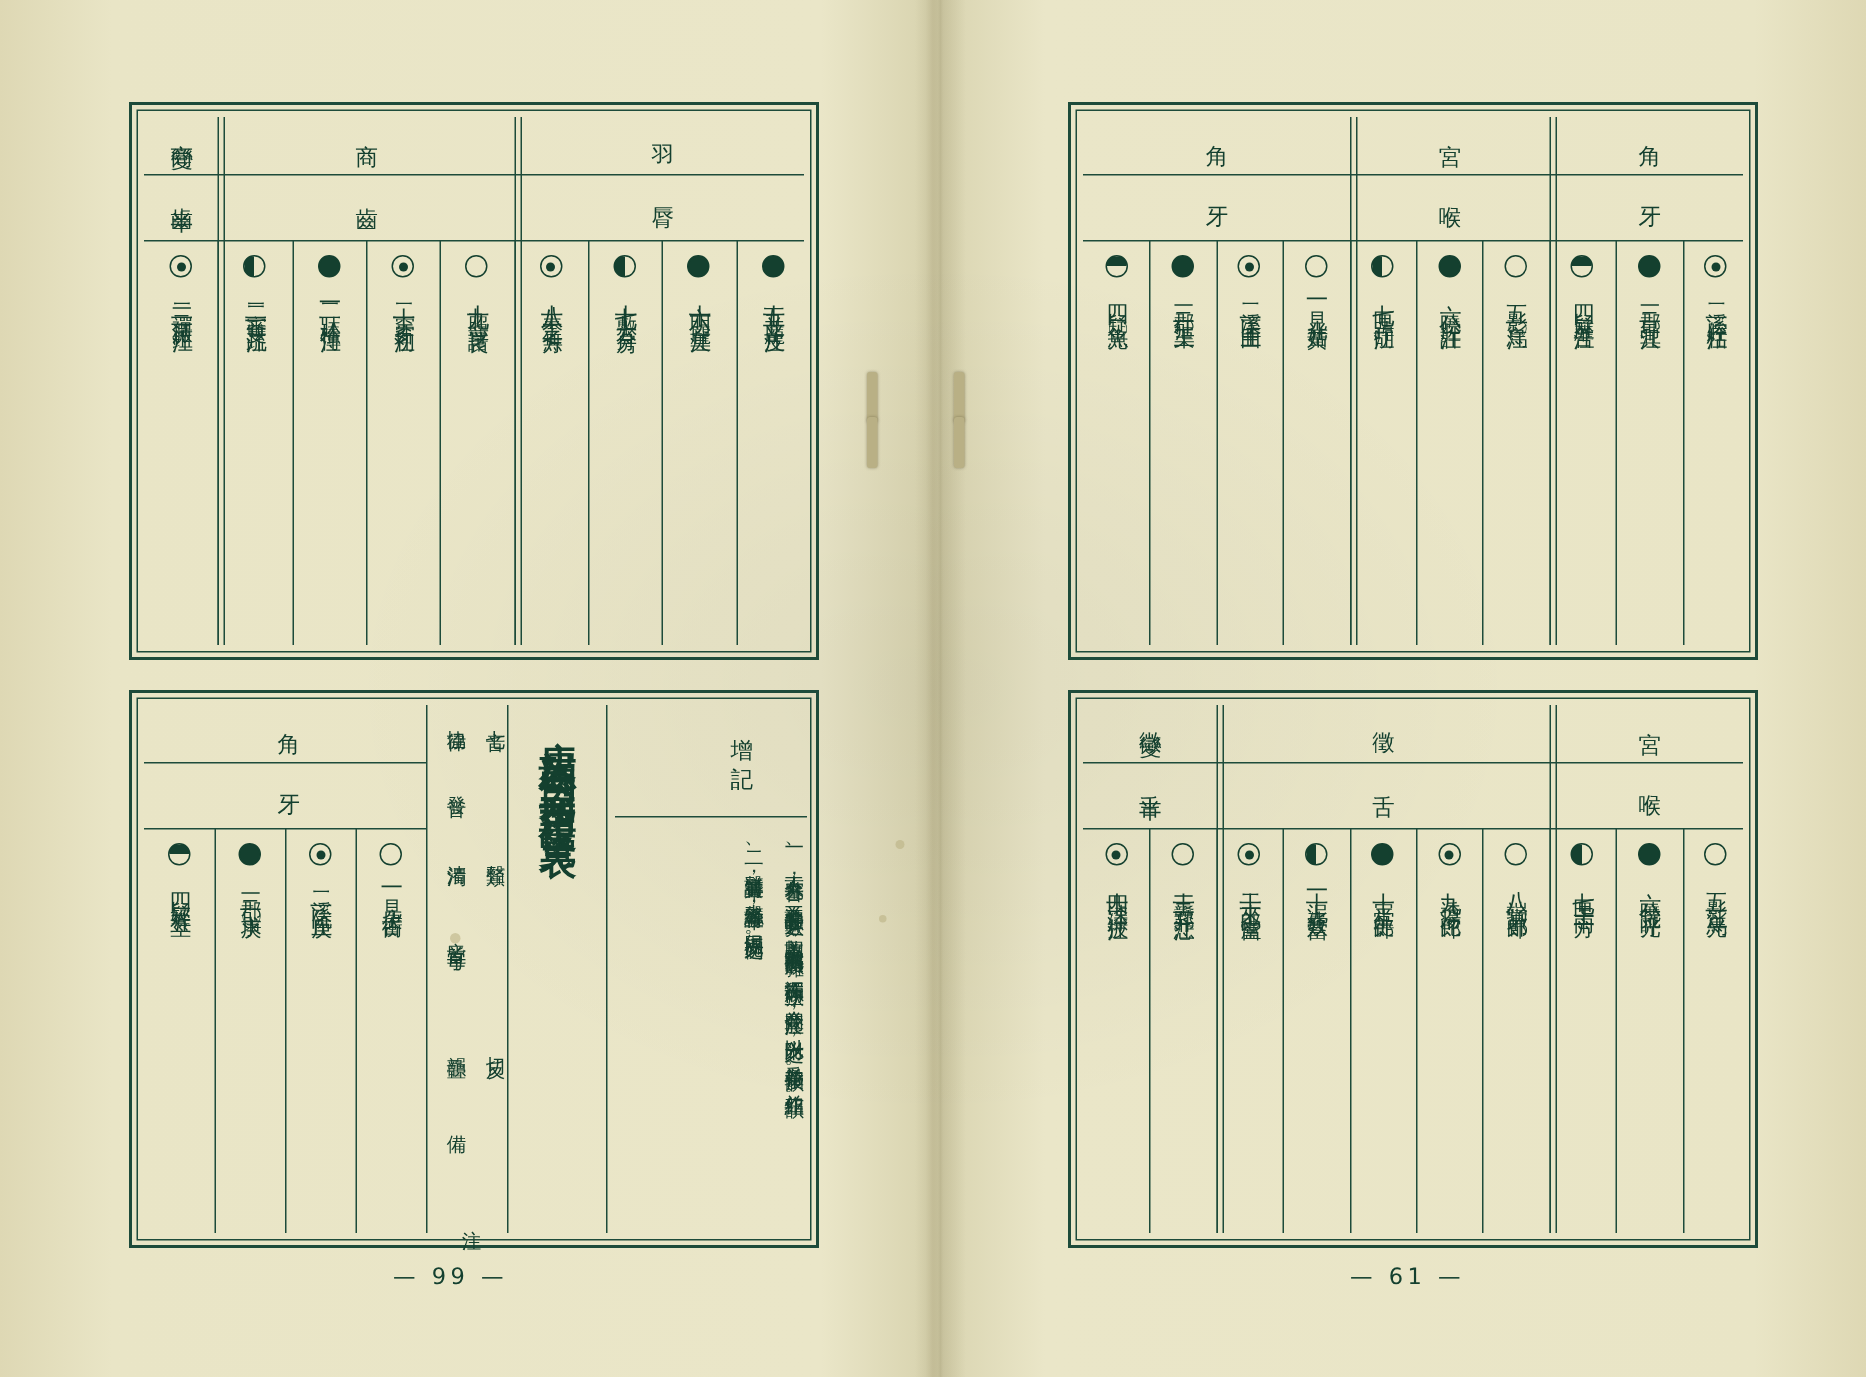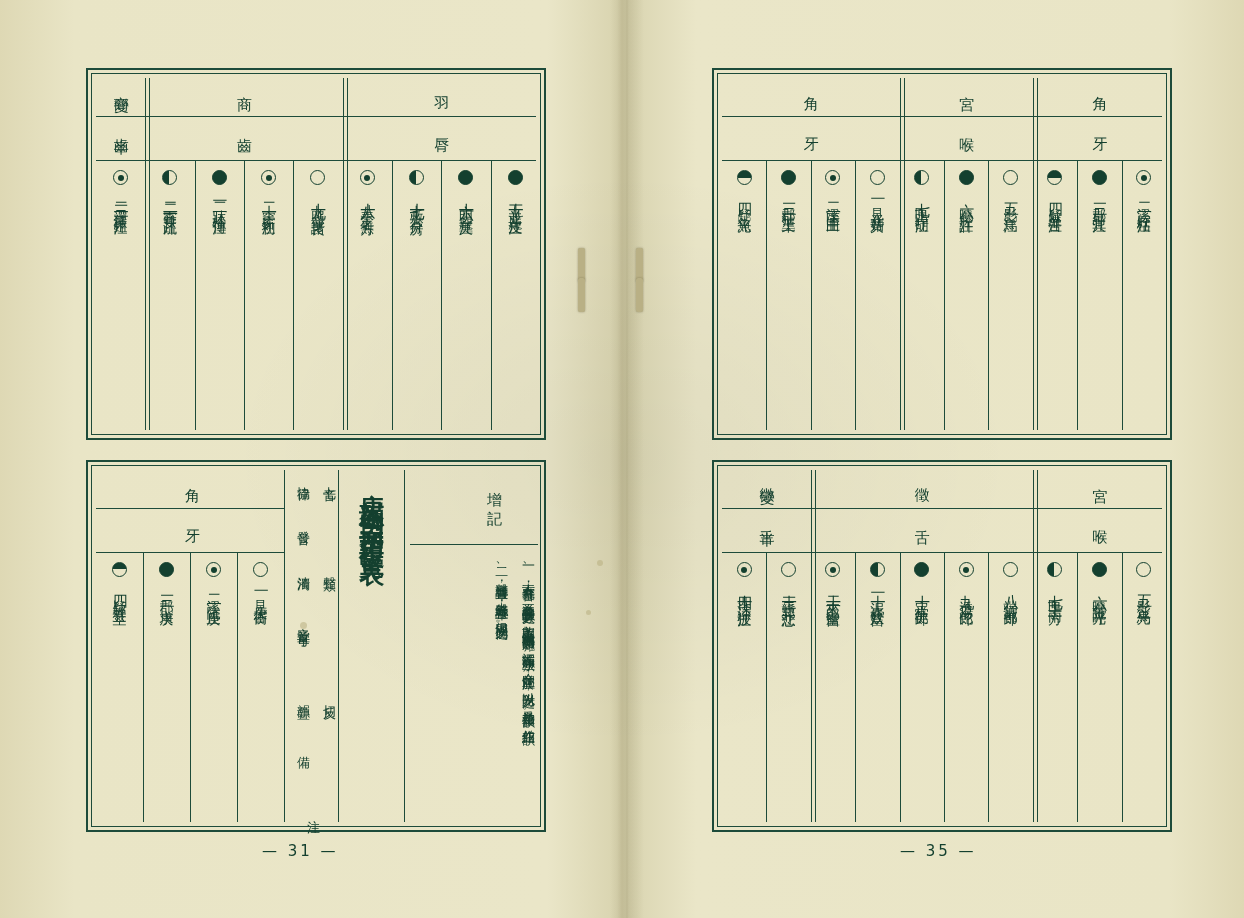--- a/index.html
+++ b/index.html
@@ -434,14 +434,14 @@
     <div class="lbl-v" style="font-size: 13px; position: absolute; left: 216px; top: 348px;">注</div>
     <div class="title-v" style="position: absolute; left: 268px; top: 12px;">庚韻為例三元型用複一覽表</div>
     <div class="lbl-v" style="font-size: 15px; position: absolute; left: 396px; top: 18px;">增　記</div>
     <div class="hline" style="top: 82px; left: 322px; width: 128px;"></div>
     <div style="position: absolute; left: 322px; top: 96px; width: 128px; height: 268px; display: flex; flex-direction: row-reverse; justify-content: flex-start; gap: 6px;">
       <div class="note-v" style="max-height: 100%;">一、古人不究基音，並不論疊韻廿三之數；故岡丶臺丶光丶混稱陽韻而雜，江韻獨立而狹；今並岡於江，以光附之，爲並帶複韻。並作紐韻。</div>
       <div class="note-v" style="max-height: 100%;">二、聲講質並帶，去聲絲誑並帶，俱同江光之例。</div>
     </div>
   </div>
 
-<div class="pagenum" style="left:262px;top:842px;">— 31 —</div>
-<div class="pagenum" style="left:900px;top:842px;">— 35 —</div>
+<div class="pagenum" style="left:262px;top:842px;">— 99 —</div>
+<div class="pagenum" style="left:900px;top:842px;">— 61 —</div>
 
 </body></html>

